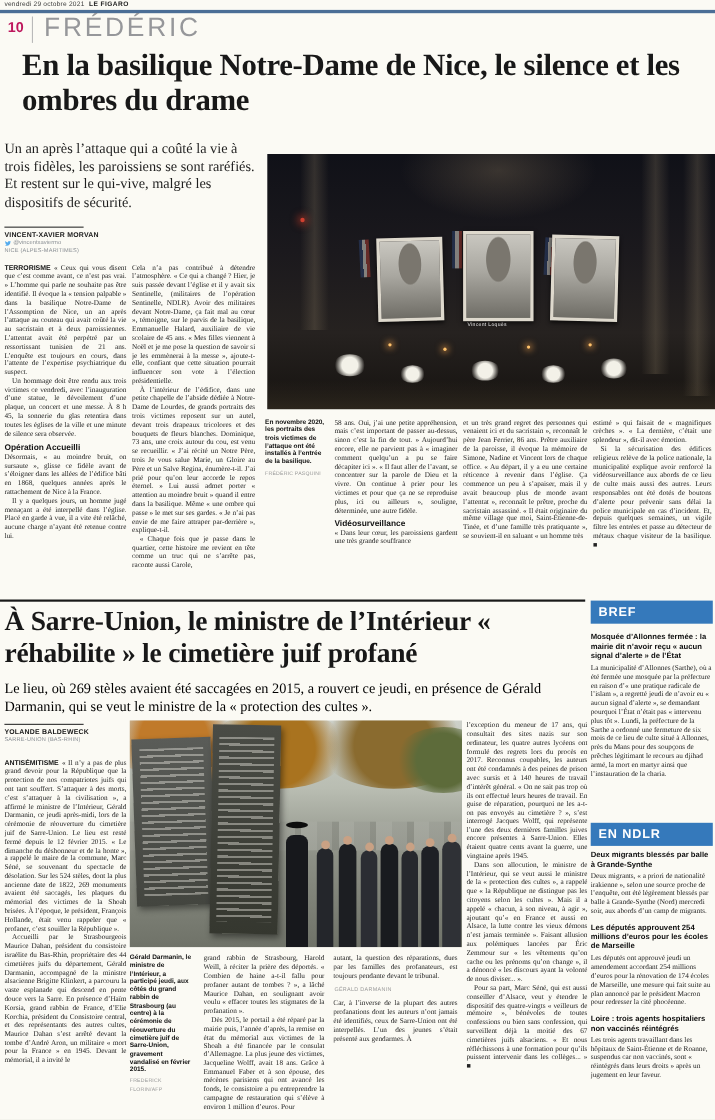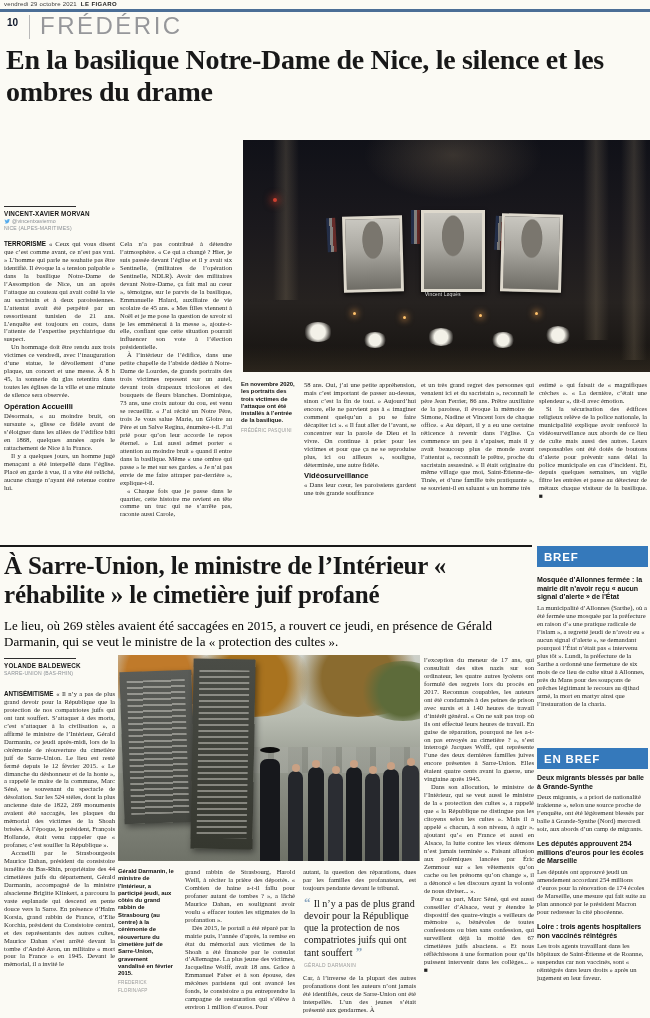--- a/index.html
+++ b/index.html
@@ -7,27 +7,27 @@
         font-family:"Liberation Serif",serif;color:#1c1c1c;}
 
   
   .topstrip{position:absolute;left:4px;top:1px;font-family:"Liberation Sans",sans-serif;
             font-size:6px;color:#3c3c3c;letter-spacing:.2px;}
   .topstrip .mast{font-weight:bold;color:#222;margin-left:4px;letter-spacing:.4px;}
   .toprule{position:absolute;left:0;top:9px;width:650px;height:3px;background:#4b6e96;}
 
   
   .pagenum{position:absolute;left:7px;top:17px;font-family:"Liberation Sans",sans-serif;
-           font-size:10px;font-weight:bold;color:#0f172a;}
+           font-size:13px;font-weight:bold;color:#be185d;}
   .secbar{position:absolute;left:29px;top:15px;width:1px;height:24px;background:#b9b9b9;}
   .section{position:absolute;left:40px;top:12px;font-family:"Liberation Sans",sans-serif;
            font-size:24px;color:#96979a;letter-spacing:2.5px;font-weight:normal;}
 
   
-  .hl1{position:absolute;left:6px;top:44px;width:630px;margin:0;font-size:28px;line-height:31.5px;
+  .hl1{position:absolute;left:20px;top:44px;width:630px;margin:0;font-size:28px;line-height:31.5px;
        font-weight:bold;letter-spacing:-.3px;color:#181818;}
   .sf1{position:absolute;left:4px;top:127px;width:234px;margin:0;font-size:13px;line-height:16.2px;color:#1f1f1f;}
   .hl2{position:absolute;left:4px;top:552px;width:532px;margin:0;font-size:25px;line-height:28.5px;
        font-weight:bold;letter-spacing:-.2px;color:#181818;}
   .sf2{position:absolute;left:4px;top:618px;width:524px;margin:0;font-size:13px;line-height:15.5px;color:#000000;}
 
   
   .byline{position:absolute;font-family:"Liberation Sans",sans-serif;}
   .byline .rule{width:72px;height:1px;background:#2d2d2d;margin-bottom:3px;}
   .byline .name{font-size:6.3px;font-weight:bold;color:#161616;letter-spacing:.2px;}
@@ -112,20 +112,21 @@
   <div class="topstrip">
     <span>vendredi 29 octobre 2021</span><span class="mast">LE FIGARO</span>
   </div>
   <div class="toprule"></div>
 
   <div class="pagenum">10</div>
   <div class="secbar"></div>
   <div class="section">FRÉDÉRIC</div>
 
   <h1 class="hl1">En la basilique Notre-Dame de Nice, le silence et les ombres du drame</h1>
+  <p class="sf1">Un an après l’attaque qui a coûté la vie à trois fidèles, les paroissiens se sont raréfiés. Et restent sur le qui-vive, malgré les dispositifs de sécurité.</p>
 
   <div class="byline" style="left:4px;top:206px;width:112px;">
     <div class="rule"></div>
     <div class="name">VINCENT-XAVIER MORVAN</div>
     <div class="tw">
       <svg class="tw-icon" width="6" height="6" viewBox="0 0 24 24">
           <path fill="#55acee" d="M23 5c-.8.4-1.7.6-2.6.8a4.5 4.5 0 0 0-7.7 4.1A12.8 12.8 0 0 1 3.4 4.8a4.5 4.5 0 0 0 1.4 6 4.4 4.4 0 0 1-2-.6v.1a4.5 4.5 0 0 0 3.6 4.4 4.5 4.5 0 0 1-2 .1 4.5 4.5 0 0 0 4.2 3.1A9 9 0 0 1 2 19.5a12.7 12.7 0 0 0 6.9 2c8.3 0 12.8-6.9 12.8-12.8v-.6c.9-.6 1.6-1.4 2.3-2.3z"></path>
         </svg>
       <span>@vincentxaviermo</span>
     </div>
@@ -251,44 +252,41 @@
   </div>
 
   <div class="col" style="left:185px;top:868px;width:110px;height:148px;">
     <p>grand rabbin de Strasbourg, Harold Weill, à réciter la prière des déportés. « Combien de haine a-t-il fallu pour profaner autant de tombes ? », a lâché Maurice Dahan, en soulignant avoir voulu « effacer toutes les stigmates de la profanation ».</p>
     <p>Dès 2015, le portail a été réparé par la mairie puis, l’année d’après, la remise en état du mémorial aux victimes de la Shoah a été financée par le consulat d’Allemagne. La plus jeune des victimes, Jacqueline Wolff, avait 18 ans. Grâce à Emmanuel Faber et à son épouse, des mécènes parisiens qui ont avancé les fonds, le consistoire a pu entreprendre la campagne de restauration qui s’élève à environ 1 million d’euros. Pour</p>
   </div>
 
   <div class="col" style="left:303px;top:868px;width:113px;height:148px;">
     <p>autant, la question des réparations, dues par les familles des profanateurs, est toujours pendante devant le tribunal.</p>
     <div class="pullquote">
-      <div class="pq-text">
-        <span class="pq-mark">“ </span><span>Il n’y a pas de plus grand devoir pour la République que la protection de nos compatriotes juifs qui ont tant souffert</span><span class="pq-mark"> ”</span>
-      </div>
       <div class="pq-attr">GÉRALD DARMANIN</div>
     </div>
     <p>Car, à l’inverse de la plupart des autres profanations dont les auteurs n’ont jamais été identifiés, ceux de Sarre-Union ont été interpellés. L’un des jeunes s’était présenté aux gendarmes. À</p>
   </div>
 
   <div class="col" style="left:424px;top:656px;width:110px;height:360px;">
     <p>l’exception du meneur de 17 ans, qui consultait des sites nazis sur son ordinateur, les quatre autres lycéens ont formulé des regrets lors du procès en 2017. Reconnus coupables, les auteurs ont été condamnés à des peines de prison avec sursis et à 140 heures de travail d’intérêt général. « On ne sait pas trop où ils ont effectué leurs heures de travail. En guise de réparation, pourquoi ne les a-t-on pas envoyés au cimetière ? », s’est interrogé Jacques Wolff, qui représente l’une des deux dernières familles juives encore présentes à Sarre-Union. Elles étaient quatre cents avant la guerre, une vingtaine après 1945.</p>
     <p>Dans son allocution, le ministre de l’Intérieur, qui se veut aussi le ministre de la « protection des cultes », a rappelé que « la République ne distingue pas les citoyens selon les cultes ». Mais il a appelé « chacun, à son niveau, à agir », ajoutant qu’« en France et aussi en Alsace, la lutte contre les vieux démons n’est jamais terminée ». Faisant allusion aux polémiques lancées par Éric Zemmour sur « les vêtements qu’on cache ou les prénoms qu’on change », il a dénoncé « les discours ayant la volonté de nous diviser... ».</p>
     <p>Pour sa part, Marc Séné, qui est aussi conseiller d’Alsace, veut y étendre le dispositif des quatre-vingts « veilleurs de mémoire », bénévoles de toutes confessions ou bien sans confession, qui surveillent déjà la moitié des 67 cimetières juifs alsaciens. « Et nous réfléchissons à une formation pour qu’ils puissent intervenir dans les collèges... » ■</p>
   </div>
 
   <div class="sidebar-bar" style="top:546px;">
     <span>BREF</span>
   </div>
   <div class="sidebox" style="top:576px;height:166px;">
     <p class="title">Mosquée d’Allonnes fermée : la mairie dit n’avoir reçu « aucun signal d’alerte » de l’État</p>
     <p class="txt">La municipalité d’Allonnes (Sarthe), où a été fermée une mosquée par la préfecture en raison d’« une pratique radicale de l’islam », a regretté jeudi de n’avoir eu « aucun signal d’alerte », se demandant pourquoi l’État n’était pas « intervenu plus tôt ». Lundi, la préfecture de la Sarthe a ordonné une fermeture de six mois de ce lieu de culte situé à Allonnes, près du Mans pour des soupçons de prêches légitimant le recours au djihad armé, la mort en martyr ainsi que l’instauration de la charia.</p>
   </div>
 
   <div class="sidebar-bar" style="top:748px;">
-    <span>EN BREF</span>
+    <span>EN NDLR</span>
   </div>
   <div class="sidebox" style="top:774px;height:242px;">
     <div class="bref-item">
       <p class="title">Deux migrants blessés par balle à Grande-Synthe</p>
       <p class="txt">Deux migrants, « a priori de nationalité irakienne », selon une source proche de l’enquête, ont été légèrement blessés par balle à Grande-Synthe (Nord) mercredi soir, aux abords d’un camp de migrants.</p>
     </div>
     <div class="bref-item">
       <p class="title">Les députés approuvent 254 millions d’euros pour les écoles de Marseille</p>
       <p class="txt">Les députés ont approuvé jeudi un amendement accordant 254 millions d’euros pour la rénovation de 174 écoles de Marseille, une mesure qui fait suite au plan annoncé par le président Macron pour redresser la cité phocéenne.</p>
     </div>

